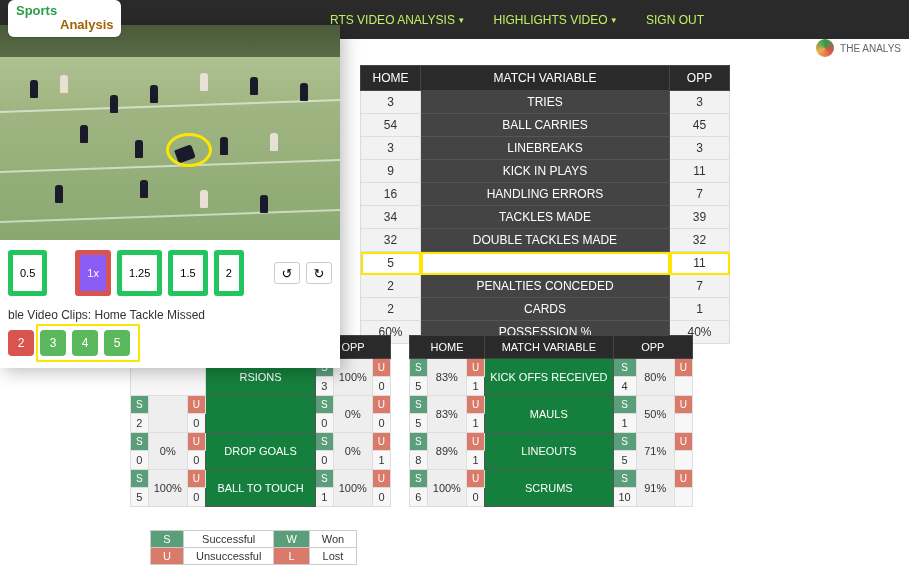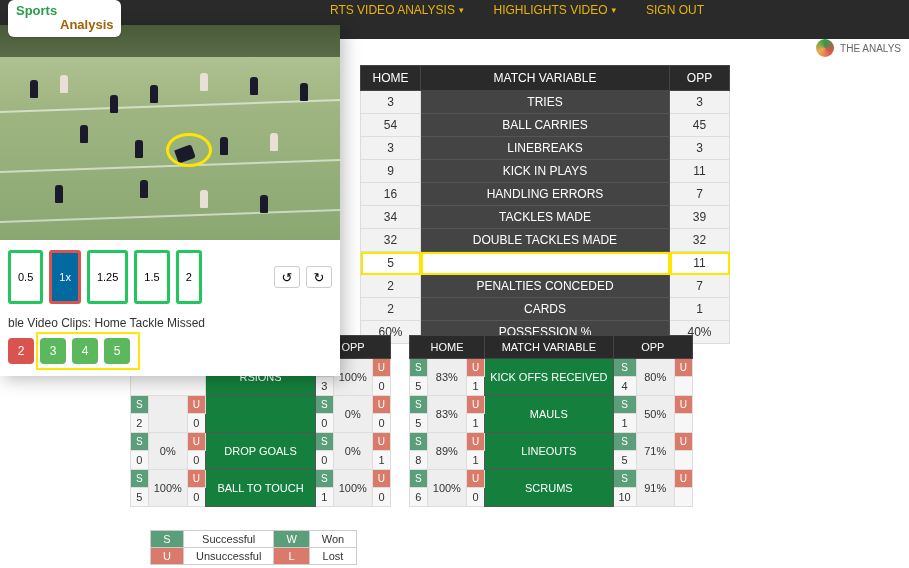--- a/index.html
+++ b/index.html
@@ -1,36 +1,36 @@
 <!DOCTYPE html>
 <html><head>
 <meta charset="utf-8">
 <style>
 * { box-sizing: border-box; margin: 0; padding: 0; }
 body { font-family: -apple-system, BlinkMacSystemFont, "Segoe UI", Arial, sans-serif; background: #fff; color: #333; width: 909px; height: 568px; overflow: hidden; position: relative; }
 
-.topbar { background: #2a2a2a; height: 39px; display: flex; align-items: flex-start; gap: 30px; padding-left: 330px; color: #eab308; font-size: 12px; font-weight: 500; position: relative; z-index: 2; }
+.topbar { background: #2a2a2a; height: 39px; display: flex; align-items: center; gap: 30px; padding-left: 330px; color: #bef264; font-size: 12px; font-weight: 500; position: relative; z-index: 2; }
 .topbar .menu-item { display: flex; align-items: center; gap: 4px; cursor: pointer; height: 20px; }
 .chev { font-size: 9px; }
 
 .logo-pill { position: absolute; top: 0; left: 8px; background: #fff; border-radius: 6px; padding: 4px 8px; font-size: 13px; font-weight: 600; line-height: 1.1; z-index: 30; box-shadow: 0 1px 2px rgba(0,0,0,.15); }
 .logo-pill .g { color: #2a9d4a; }
 .logo-pill .b { color: #a16207; margin-left: 44px; }
 
 .video-panel { position: absolute; top: 25px; left: 0; width: 340px; background: #fff; z-index: 25; box-shadow: 4px 4px 16px rgba(0,0,0,.25); padding-bottom: 12px; }
 .video-frame { width: 340px; height: 215px; background: linear-gradient(#b7c89a,#9fb581 40%,#8aa772); position: relative; overflow: hidden; }
 .treeband { position: absolute; top: 0; left: 0; right: 0; height: 32px; background: linear-gradient(#4a5a3a,#5a6b47); }
 .pitchline { position: absolute; left: -20px; right: -20px; height: 2px; background: rgba(255,255,255,.55); }
 .player { position: absolute; width: 8px; height: 18px; background: #1a1a2a; border-radius: 3px 3px 1px 1px; }
 .player.light { background: #e8e0d4; }
 .ring { position: absolute; width: 46px; height: 34px; border: 3px solid #ffe600; border-radius: 50%; top: 108px; left: 166px; }
 
 .speed-row { display: flex; gap: 6px; padding: 10px 8px 8px; align-items: center; }
-.speed-btn { font-size: 11px; padding: 18px 7px; border: 3px solid #22c55e; border-radius: 3px; background: #fff; cursor: pointer; }
-.speed-btn.active { background: #0369a1; color: #fff; border-color: #d9534f; }
+.speed-btn { font-size: 11px; padding: 12px 7px; border: 5px solid #22c55e; border-radius: 3px; background: #fff; cursor: pointer; }
+.speed-btn.active { background: #8b5cf6; color: #fff; border-color: #d9534f; margin-left: 22px; }
 .spacer { flex: 1; }
 .icon-btn { width: 26px; height: 22px; border: 1px solid #ccc; border-radius: 3px; background: #fff; cursor: pointer; font-size: 13px; display: flex; align-items: center; justify-content: center; }
 
 .clips-label { font-size: 12px; padding: 4px 8px 8px; color: #333; }
 .clips-row { display: flex; gap: 6px; padding: 0 8px; position: relative; }
 .clip-box { width: 26px; height: 26px; border-radius: 4px; color: #fff; font-size: 12px; display: flex; align-items: center; justify-content: center; cursor: pointer; }
 .clip-red { background: #d9534f; }
 .clip-green { background: #5cb85c; }
 .clips-highlight { position: absolute; top: -6px; left: 36px; width: 104px; height: 38px; border: 2px solid #ffe600; pointer-events: none; }
 

